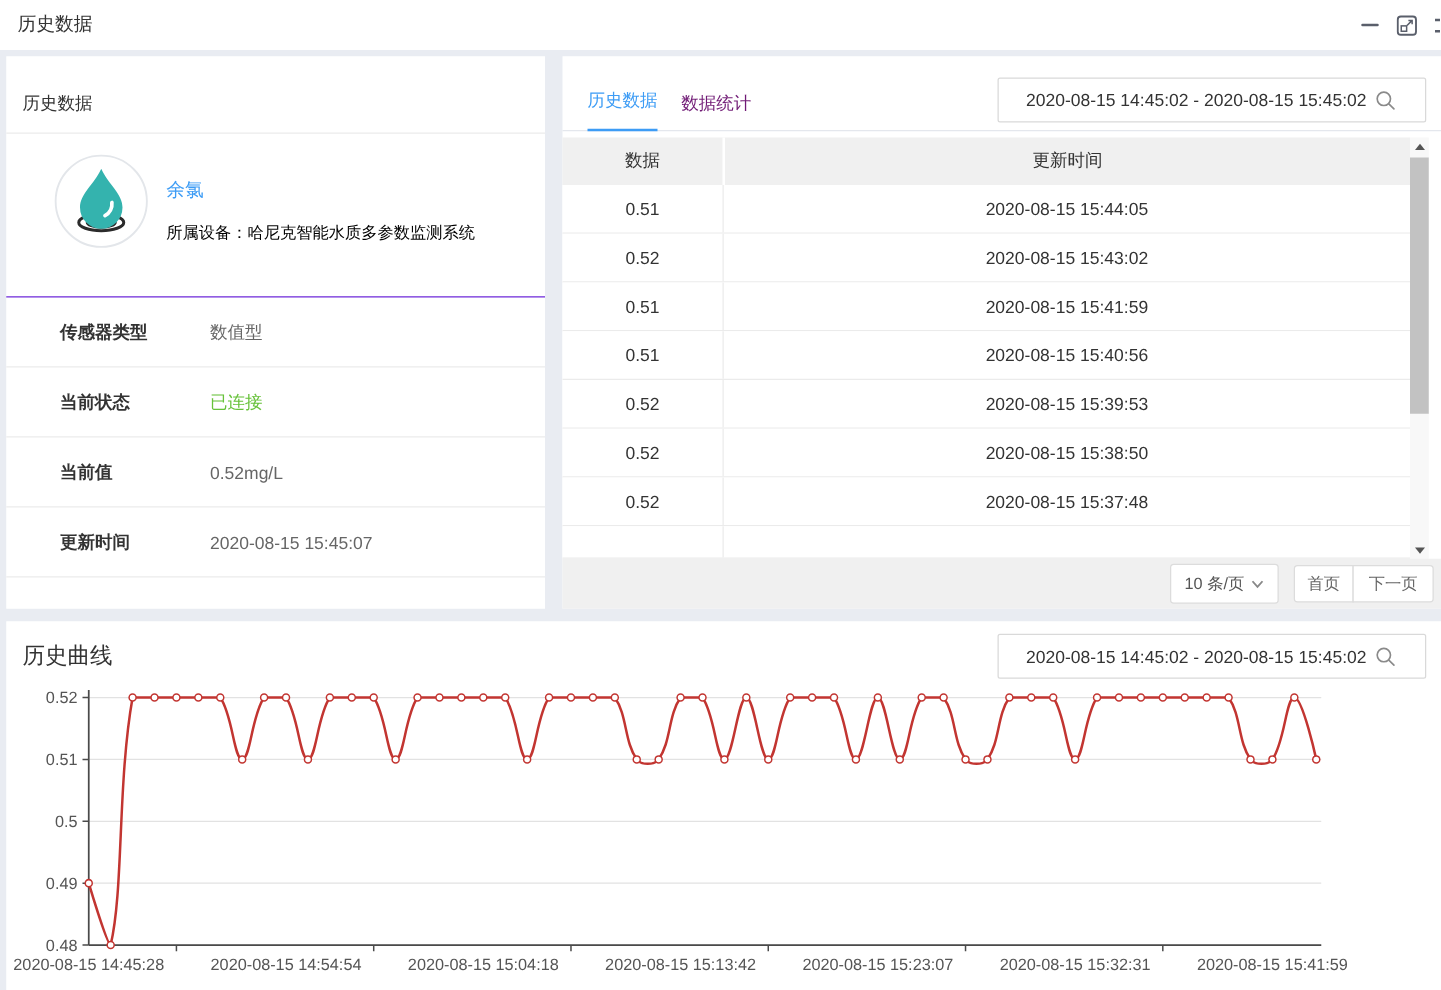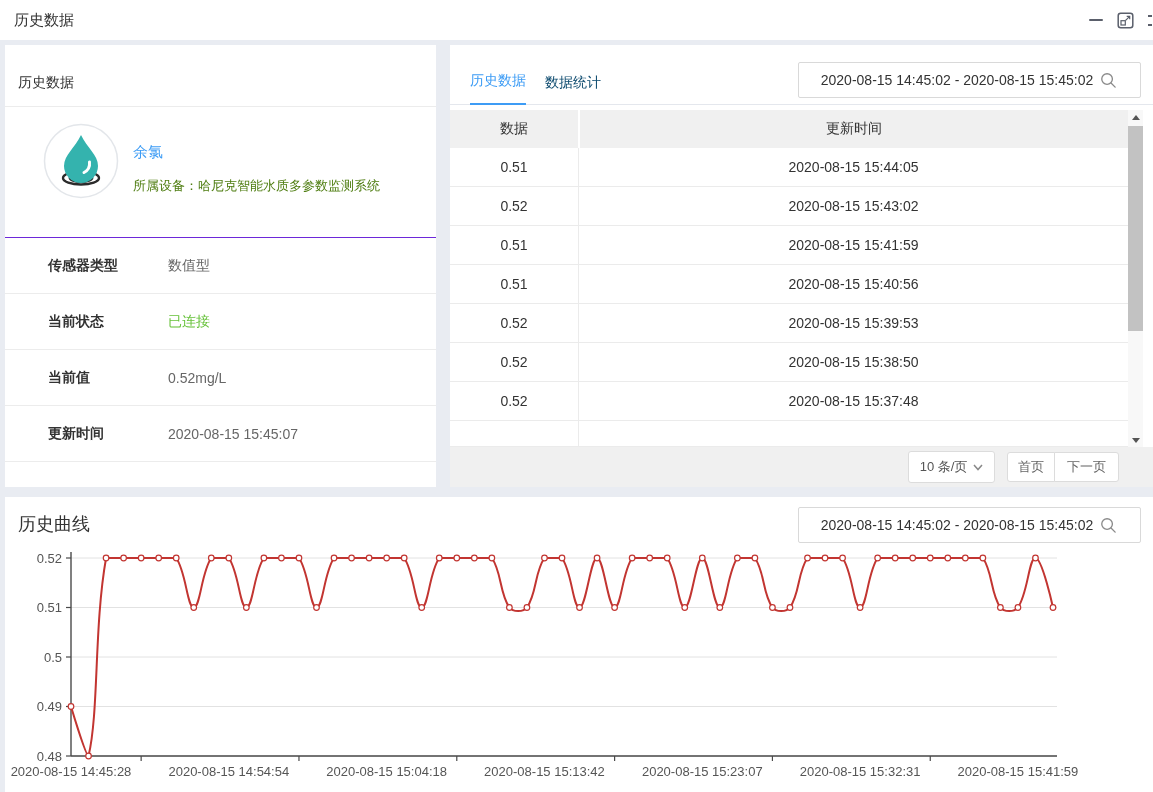--- a/index.html
+++ b/index.html
@@ -19,30 +19,30 @@
   .card{position:absolute;background:#fff;}
   #sensor-card{left:5px;top:45px;width:431px;height:442px;}
   #history-card{left:450px;top:45px;width:703px;height:442px;}
   #curve-card{left:5px;top:497px;width:1148px;height:295px;}
 
   .card-h{height:61px;line-height:74px;padding:0 13px;border-bottom:1px solid #ececec;font-size:14px;color:#333;}
 
   .profile{position:relative;height:130px;border-bottom:1px solid #6d28d9;}
   .profile .drop{position:absolute;left:38px;top:16px;}
   .s-name{position:absolute;left:128px;top:36px;font-size:15px;color:#3d9cf5;}
-  .s-dev{position:absolute;left:128px;top:70px;font-size:13px;color:#4d7c0f;}
+  .s-dev{position:absolute;left:128px;top:70px;font-size:13px;color:#000000;}
 
   .info-row{display:flex;align-items:center;height:55px;border-bottom:1px solid #ececec;}
   .info-label{width:120px;padding-left:43px;font-weight:bold;color:#333;}
   .info-value{color:#666;}
   .info-value.green{color:#67c23a;}
 
   
   .tabs-row{position:relative;height:59px;border-bottom:1px solid #e4e7ed;}
-  .tab{position:absolute;bottom:-1px;padding-bottom:13px;font-size:14px;color:#0c4a6e;cursor:pointer;}
+  .tab{position:absolute;bottom:-1px;padding-bottom:13px;font-size:14px;color:#701a75;cursor:pointer;}
   .tab.active{color:#3d9cf5;border-bottom:2px solid #3d9cf5;}
   #tab-hist{left:20px;}
   #tab-stat{left:95px;}
 
   .date-box{position:absolute;width:341px;height:34px;border:1px solid #d9d9d9;border-radius:2px;
     background:#fff;display:flex;align-items:center;justify-content:center;font-size:14px;color:#333;}
   .date-box svg{margin-left:6px;}
   #history-card .date-box{right:12px;top:17px;}
   #curve-card .date-box{right:12px;top:10px;}
 
@@ -62,21 +62,21 @@
   .vscroll{position:absolute;right:10px;top:0;width:15px;height:337px;background:#f8f8f8;}
   .vs-arrow{position:absolute;left:0;width:15px;height:14px;display:flex;align-items:center;justify-content:center;}
   .vs-arrow.up{top:0;}
   .vs-arrow.down{bottom:0;}
   .tri-up{width:0;height:0;border-left:4px solid transparent;border-right:4px solid transparent;border-bottom:5px solid #555;}
   .tri-down{width:0;height:0;border-left:4px solid transparent;border-right:4px solid transparent;border-top:5px solid #555;}
   .vs-thumb{position:absolute;left:0;top:16px;width:15px;height:205px;background:#c2c2c2;}
 
   
   .tfoot{position:absolute;left:0;bottom:0;width:703px;height:40px;background:#f0f0f0;
-    display:flex;align-items:center;justify-content:flex-end;padding-right:34px;box-sizing:border-box;}
+    display:flex;align-items:center;justify-content:flex-end;padding-right:6px;box-sizing:border-box;}
   .pg-select{width:85px;height:30px;background:#fff;border:1px solid #dcdcdc;border-radius:3px;
     display:flex;align-items:center;justify-content:center;gap:6px;font-size:13px;color:#555;cursor:pointer;}
   .btn-group{display:flex;margin-left:12px;}
   .pg-btn{height:30px;background:#fff;border:1px solid #dcdcdc;display:flex;align-items:center;justify-content:center;
     font-size:13px;color:#666;cursor:pointer;box-sizing:border-box;}
   .pg-btn.first{width:48px;border-radius:3px 0 0 3px;}
   .pg-btn.next{width:65px;border-radius:0 3px 3px 0;margin-left:-1px;}
 
   .curve-title{position:absolute;left:13px;top:15px;font-size:18px;color:#333;}
   #curve-chart{position:absolute;left:0;top:48px;}

